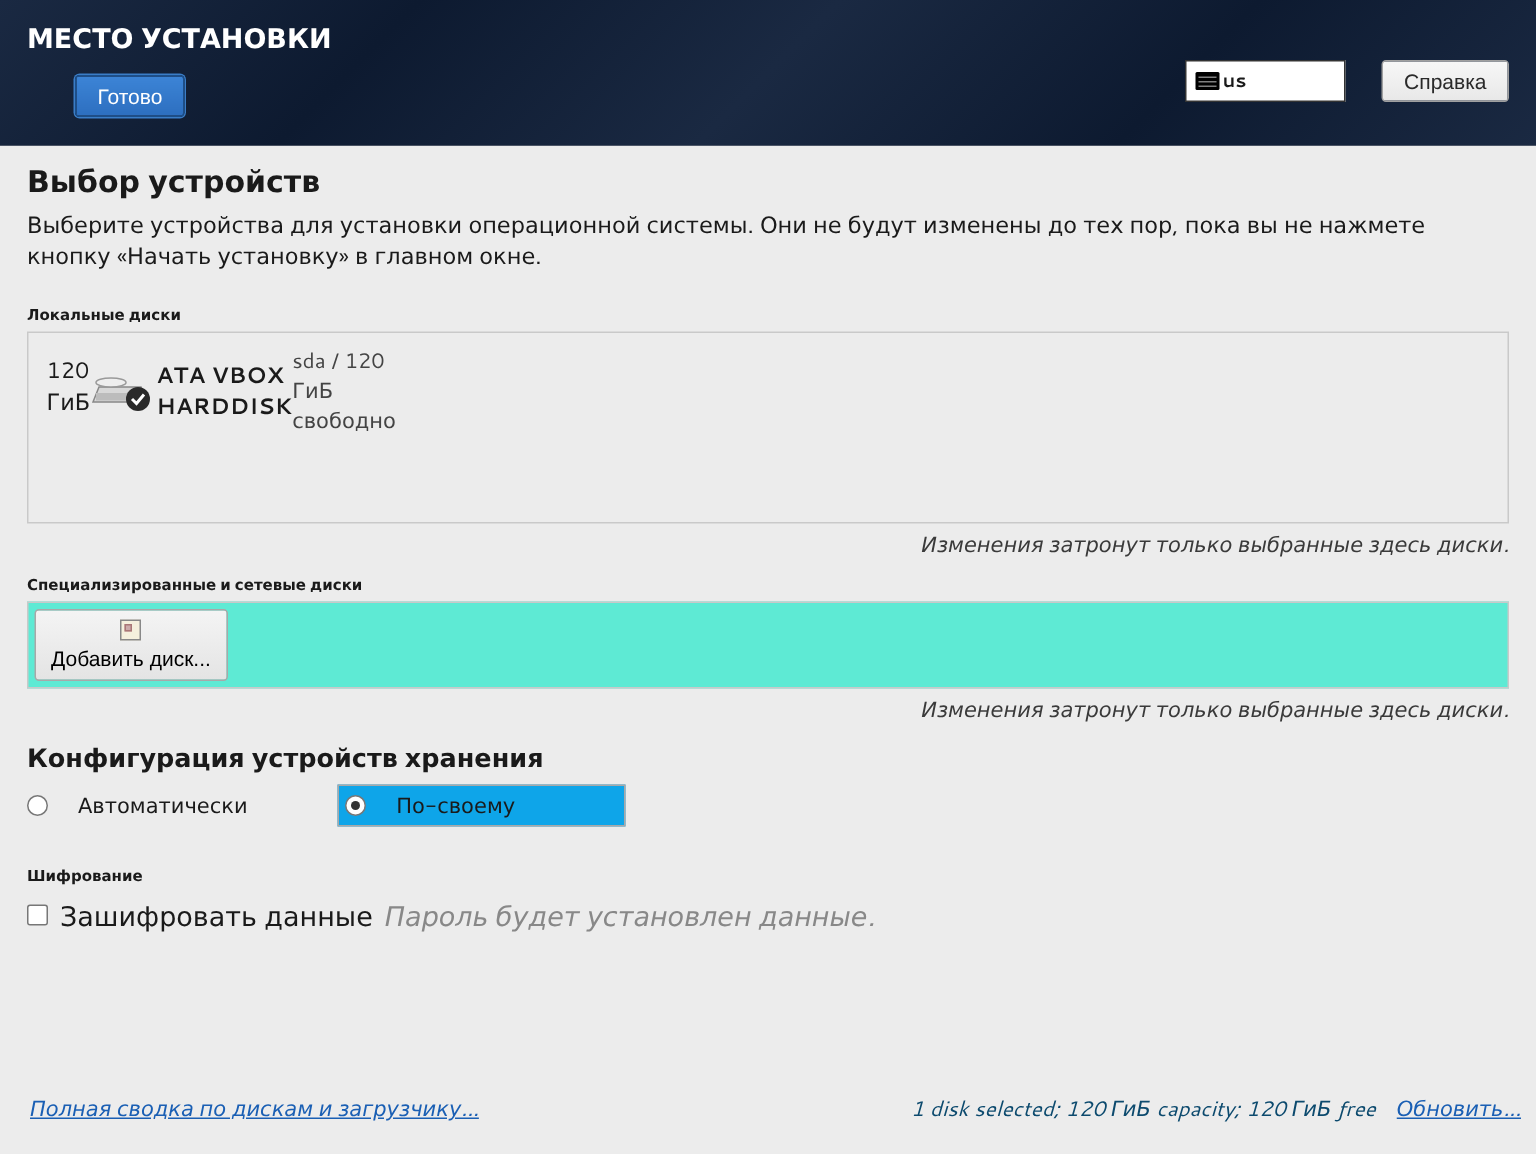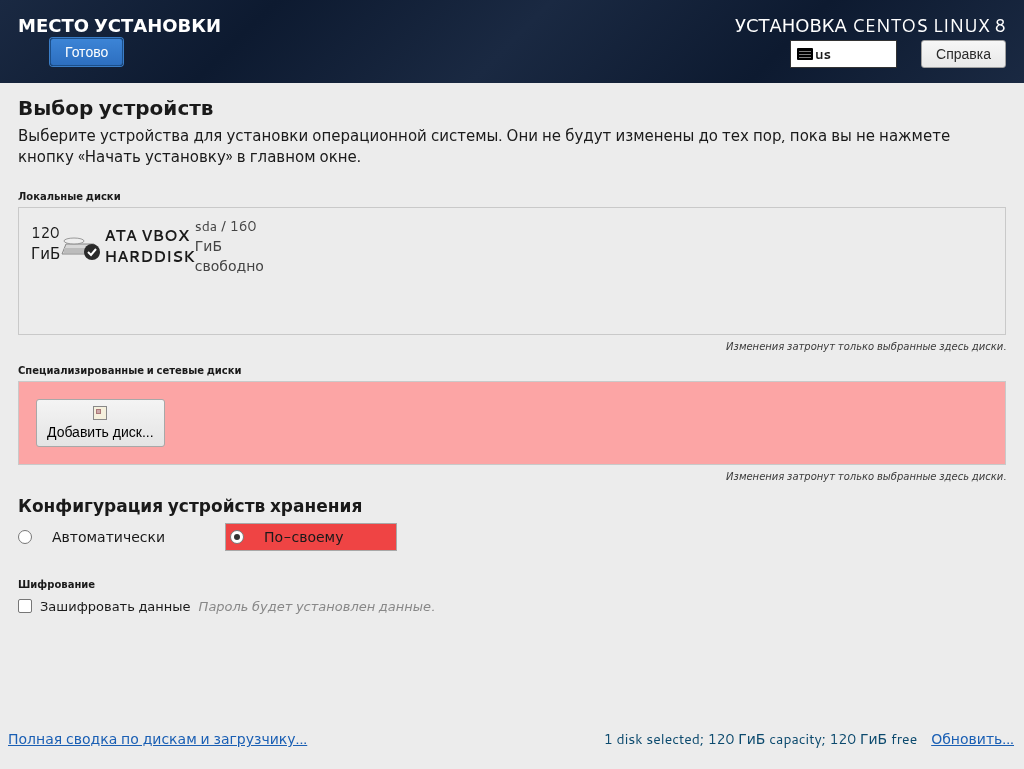--- a/index.html
+++ b/index.html
@@ -6,41 +6,41 @@
 body {
   font-family: "Cantarell", "DejaVu Sans", sans-serif;
   background: #ececec;
   width: 1024px;
   height: 769px;
   overflow: hidden;
   font-size: 14px;
   color: #1a1a1a;
 }
 .header {
-  height: 83px;
+  height: 97px;
   background: linear-gradient(135deg, #1a2942 0%, #0d1a30 25%, #1a2942 50%, #0d1a30 75%, #1a2942 100%);
   background-color: #151f33;
   position: relative;
   padding: 12px 18px 0 18px;
 }
 .header-title-left {
   color: #fff;
   font-size: 18px;
   font-weight: 600;
 }
 .header-title-right {
   color: #fff;
   font-size: 18px;
   font-weight: 400;
   position: absolute;
   right: 18px;
   top: 12px;
 }
 .header-row2 {
-  margin-top: 0;
+  margin-top: 12px;
   display: flex;
   align-items: center;
   padding-left: 32px;
 }
 .btn {
   background: linear-gradient(#f7f7f7, #e8e8e8);
   border: 1px solid #a0a0a0;
   border-radius: 3px;
   padding: 5px 14px;
   font-size: 14px;
@@ -121,21 +121,21 @@
   align-items: center;
   width: 200px;
 }
 .disk-size { font-size: 15px; margin-bottom: 6px; }
 .disk-icon-wrap { position: relative; width: 44px; height: 34px; margin-bottom: 6px;}
 .disk-name { font-size: 15px; font-weight: 700; }
 .disk-info { font-size: 14px; color: #444; }
 .hint {
   text-align: right;
   font-style: italic;
-  font-size: 10px;
+  font-size: 14px;
   color: #3a3a3a;
   margin-bottom: 10px;
 }
 .add-disk-btn {
   display: inline-flex;
   flex-direction: column;
   align-items: center;
   gap: 4px;
   padding: 6px 10px;
   background: linear-gradient(#f4f4f4, #e4e4e4);
@@ -149,64 +149,64 @@
   border: 1px solid #888;
   background: #f5f0dd;
   position: relative;
 }
 .add-disk-icon::after {
   content:''; position:absolute; left:2px; top:2px;
   width:3px; height:3px; background:#caa; border:1px solid #a77;
 }
 .spec-frame {
   border: 1px solid #c9c9c9;
-  background: #fca5a5;
-  padding: 17px;
+  background: #5eead4;
+  padding: 4px;
   margin-bottom: 4px;
 }
 h3.config-title {
   font-size: 17px;
   font-weight: 600;
   margin-bottom: 6px;
 }
 .radio-row { display:flex; gap:60px; align-items:center; margin-bottom:20px;}
 .radio-opt { display:flex; align-items:center; gap:20px; font-size:14px; cursor:pointer;}
 .radio-opt.selected-wrap {
-  border:1px solid #a8a8a8; background:#ef4444; padding:3px 28px 3px 4px;
-  width: 172px;
+  border:1px solid #a8a8a8; background:#0ea5e9; padding:3px 28px 3px 4px;
+  width: 192px;
 }
 .radio-circle {
   width:14px; height:14px; border:1px solid #777; border-radius:50%; background:#fff;
   display:flex; align-items:center; justify-content:center;
 }
 .radio-dot { width:6px; height:6px; border-radius:50%; background:#333; }
 .checkbox {
   width:14px; height:14px; border:1px solid #777; background:#fff; border-radius:2px;
 }
-.encrypt-row { display:flex; align-items:center; gap:8px; font-size:13px;}
+.encrypt-row { display:flex; align-items:center; gap:8px; font-size:18px;}
 .encrypt-note { color:#888; font-style:italic; }
 .footer {
   position: absolute;
   bottom: 0; left:0; right:0;
-  padding: 12px 10px 20px 8px;
+  padding: 12px 10px 20px 20px;
   display:flex;
   justify-content:space-between;
   align-items:center;
   font-size:14px;
+  font-style:italic;
 }
 .link { color:#1a5fb4; text-decoration: underline; cursor:pointer;}
 .footer-right { display:flex; gap:14px; align-items:center;}
 .status-text { color:#0c4a6e; }
 </style>
 </head>
 <body>
 
 <div class="header">
   <div class="header-title-left">МЕСТО УСТАНОВКИ</div>
-  <div class="header-title-right">УСТАНОВКА CENTOS LINUX 8</div>
   <div class="header-row2">
     <button class="btn btn-primary">Готово</button>
   </div>
   <div class="lang-box">
     <span class="kbd-icon"></span>
     <span class="lang-text">us</span>
   </div>
   <button class="btn btn-help">Справка</button>
 </div>
 
@@ -221,21 +221,21 @@
       <div class="disk-icon-wrap">
         <svg width="44" height="34" viewBox="0 0 44 34">
           <path d="M6 18 L34 18 L38 28 L2 28 Z" fill="#d8d8d8" stroke="#888" stroke-width="1"></path>
           <rect x="4" y="22" width="32" height="5" fill="#bcbcbc"></rect>
           <ellipse cx="14" cy="15" rx="10" ry="3" fill="#eee" stroke="#999"></ellipse>
           <circle cx="32" cy="26" r="8" fill="#2a2a2a"></circle>
           <path d="M28 26 l3 3 l5 -6" stroke="#fff" stroke-width="2" fill="none"></path>
         </svg>
       </div>
       <div class="disk-name">ATA VBOX HARDDISK</div>
-      <div class="disk-info">sda  /  160 ГиБ свободно</div>
+      <div class="disk-info">sda  /  120 ГиБ свободно</div>
     </div>
   </div>
   <div class="hint">Изменения затронут только выбранные здесь диски.</div>
 
   <div class="label-bold">Специализированные и сетевые диски</div>
   <div class="spec-frame">
     <button class="add-disk-btn">
       <span class="add-disk-icon"></span>
       <span>Добавить диск...</span>
     </button>

